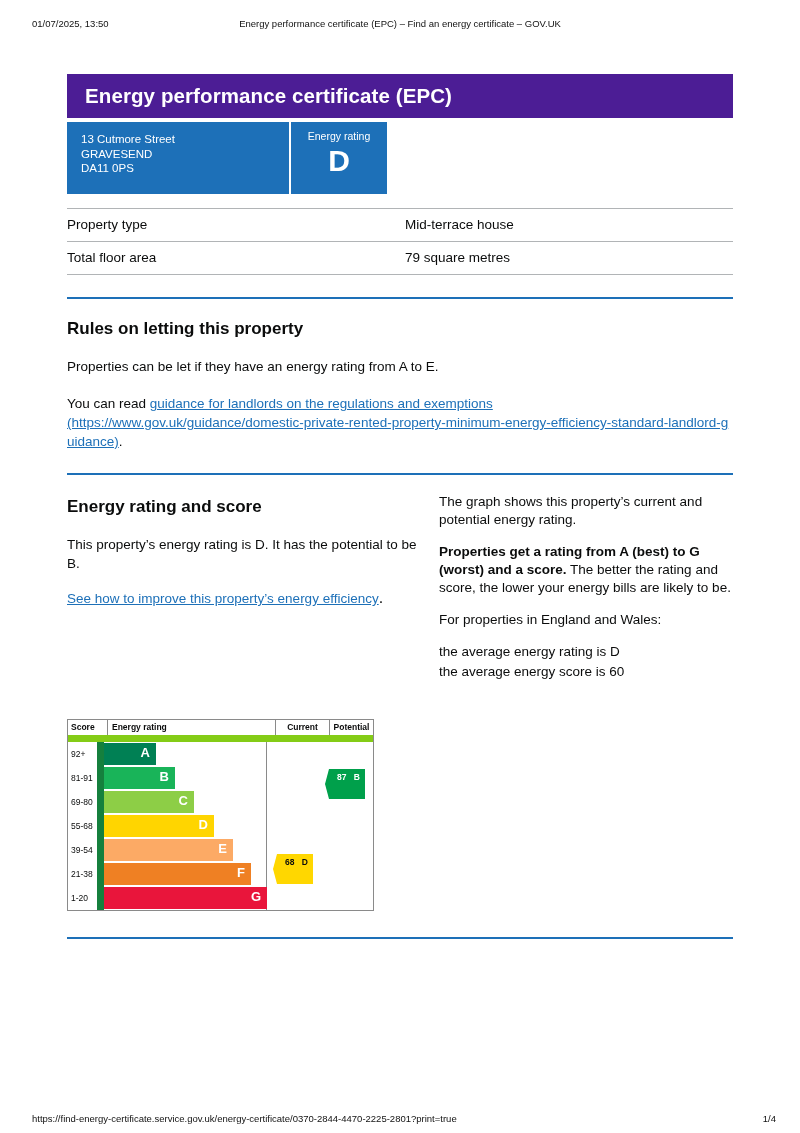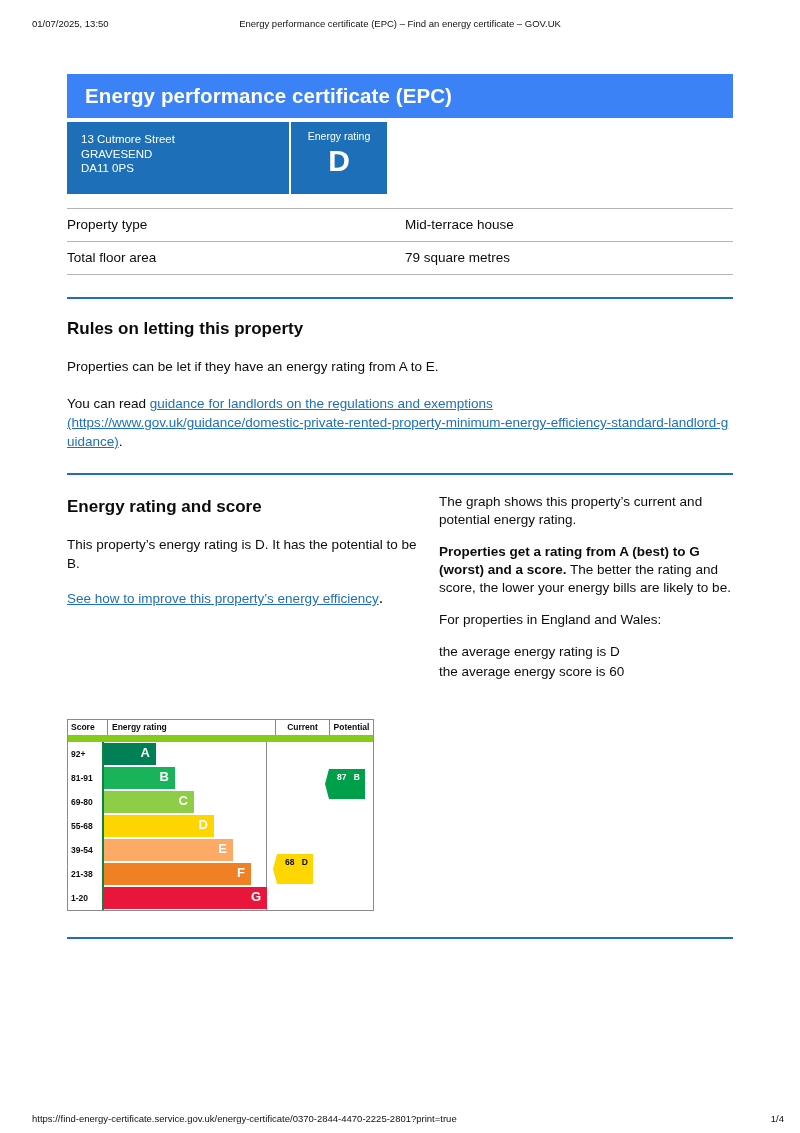--- a/index.html
+++ b/index.html
@@ -49,36 +49,36 @@
     color: #111;
   }
   .print-footer .pf-url {
     position: absolute;
     left: 32px;
     top: 0;
     white-space: nowrap;
   }
   .print-footer .pf-page {
     position: absolute;
-    right: 16px;
+    right: 24px;
     top: 0;
     white-space: nowrap;
   }
 
   
   .content {
     position: absolute;
     left: 67px;
     top: 74px;
     width: 666px;
   }
 
   
   .epc-title-band {
-    background: #3b82f6;
+    background: #4c1d95;
     color: #ffffff;
     height: 44px;
     display: flex;
     align-items: center;
     padding: 0 18px;
     box-sizing: border-box;
   }
   .epc-title-band h1 {
     margin: 0;
     font-size: 20.5px;
@@ -259,22 +259,22 @@
     flex: 1;
     text-align: center;
     line-height: 15px;
   }
   .graph-row {
     display: flex;
     height: 24px;
   }
   .g-score {
     width: 36px;
-    border-right: 2px solid #15803d;
-    font-weight: bold;
+    border-right: 7px solid #15803d;
+    font-weight: normal;
     font-size: 8.5px;
     line-height: 24px;
     padding-left: 3px;
     box-sizing: border-box;
     background: #fff;
   }
   .g-bar-cell {
     width: 163px;
     border-right: 1px solid #8a8a8a;
     position: relative;

